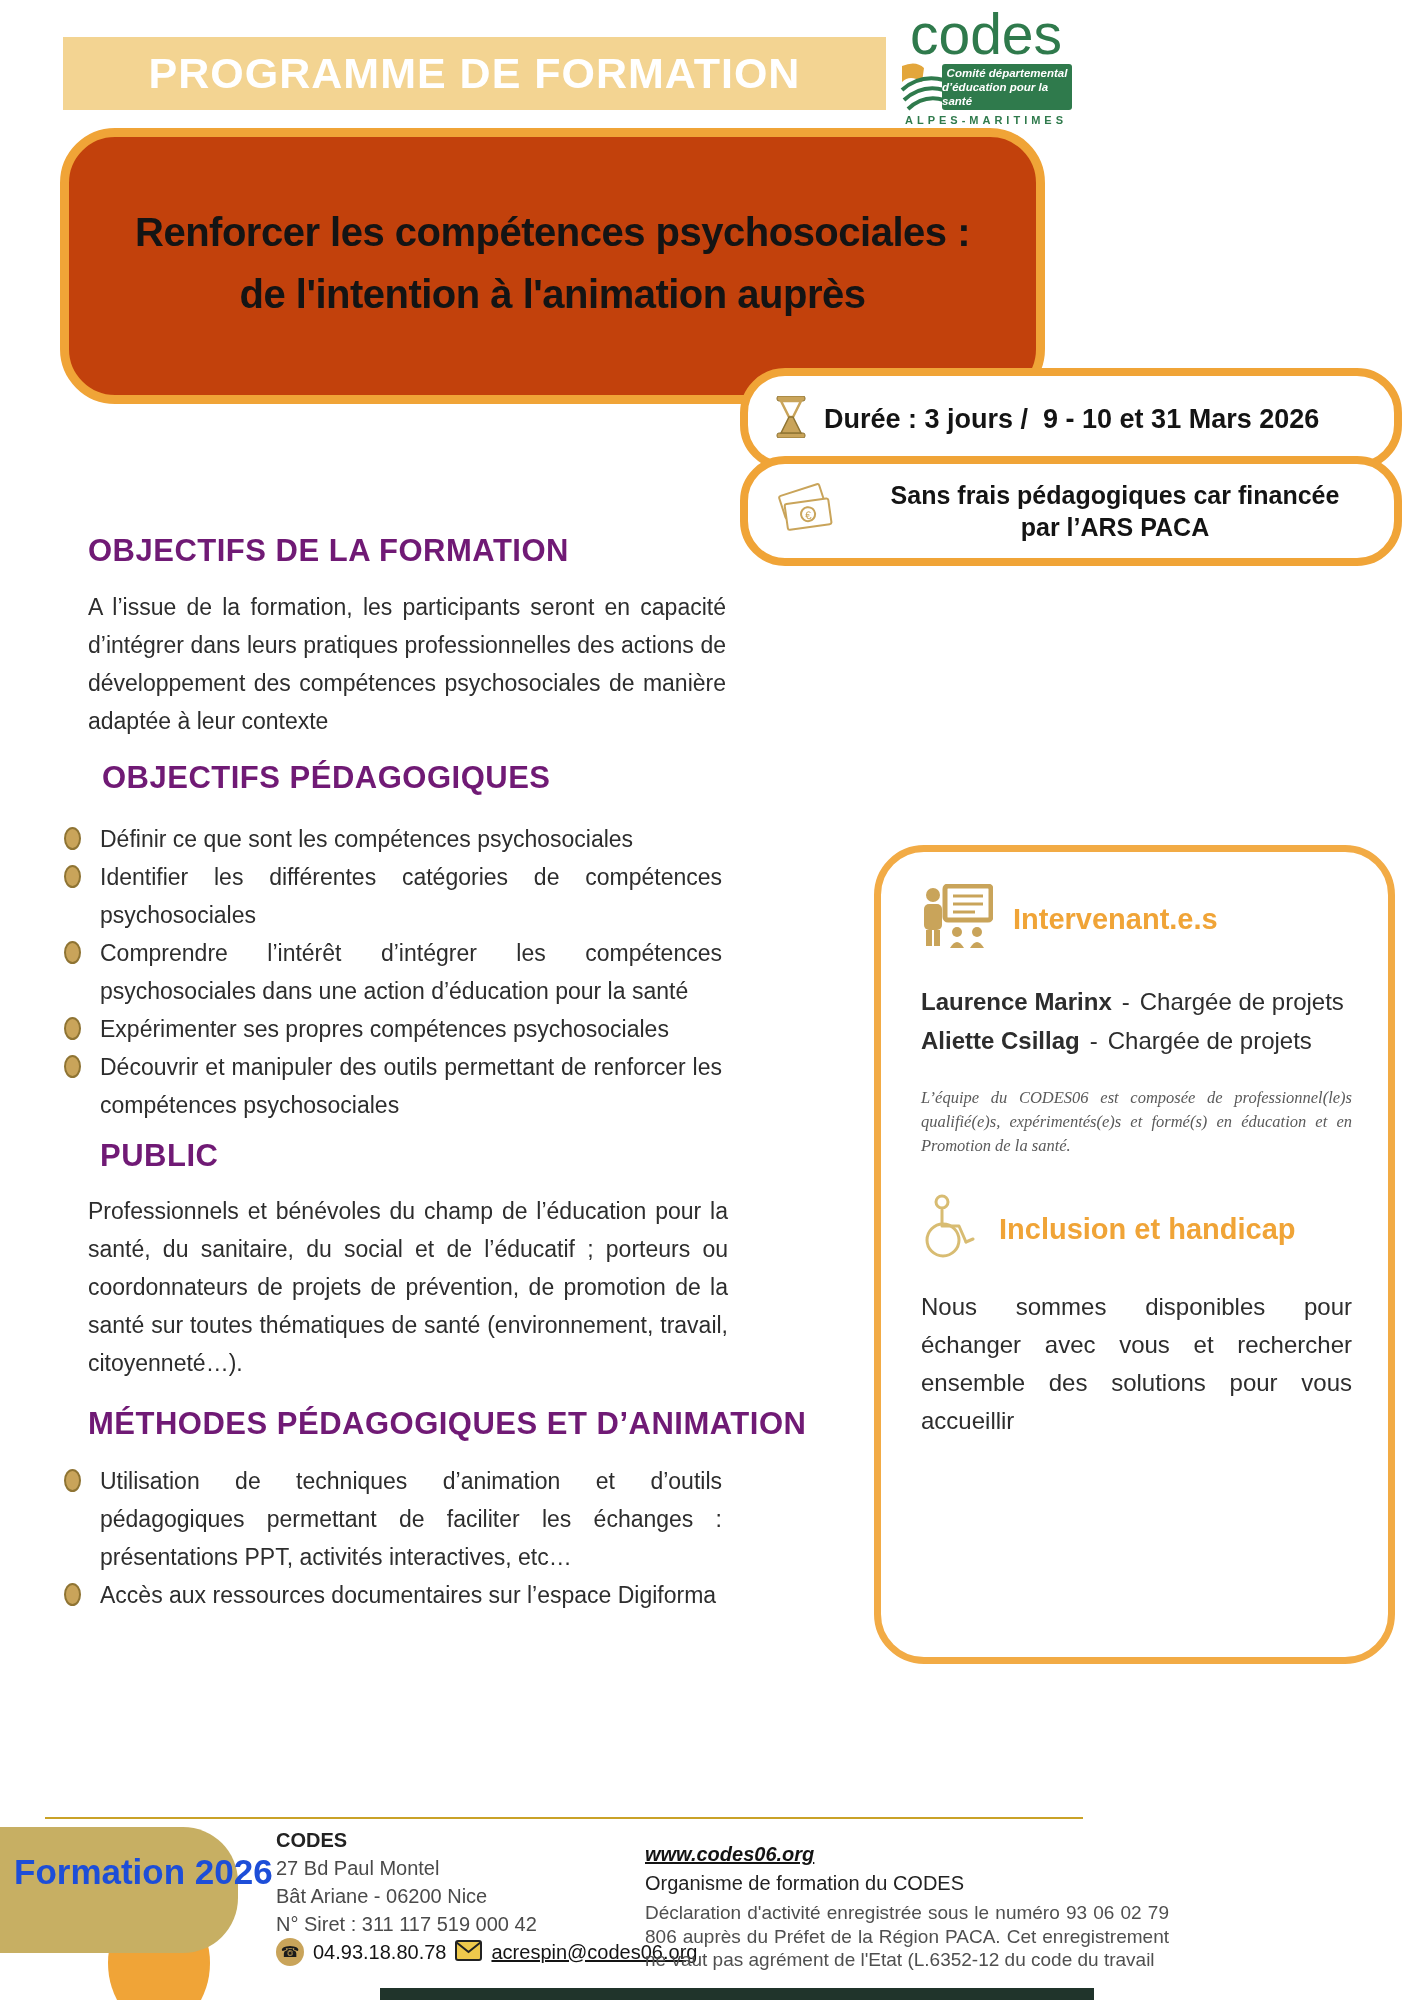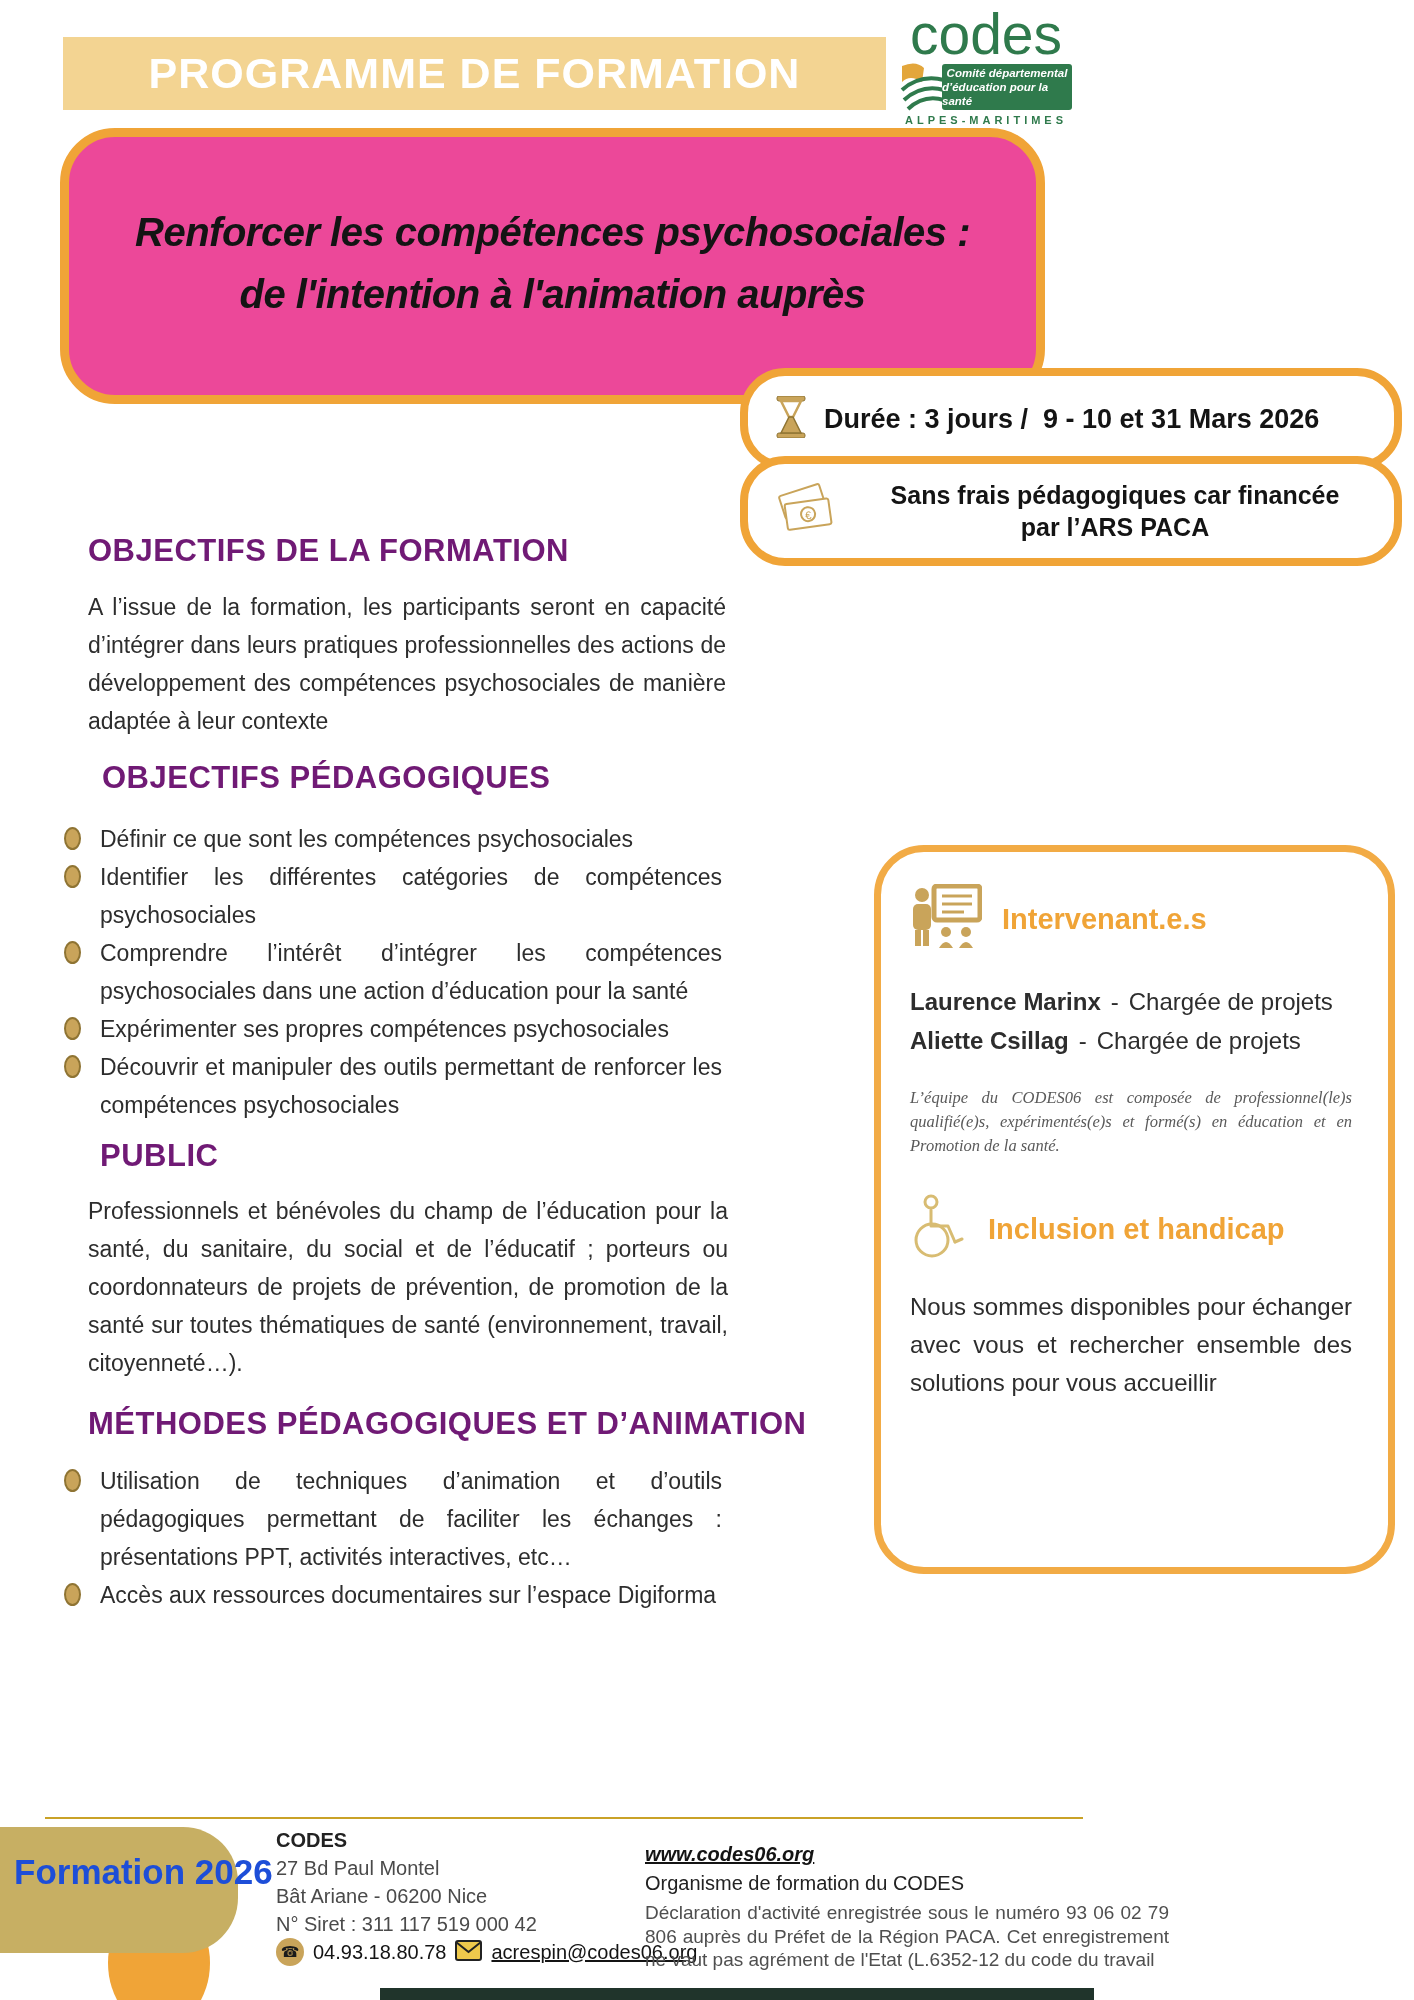--- a/index.html
+++ b/index.html
@@ -32,24 +32,23 @@
     display: flex; flex-direction: column; justify-content: center; align-items: center;
   }
   .logo-dept {
     position: absolute; top: 104px; left: 0; right: 0; text-align: center;
     color: #2F7A4C; font-size: 11px; letter-spacing: 4px; font-weight: bold;
   }
 
   
   .title-box {
     left: 60px; top: 128px; width: 985px; height: 276px;
-    border: 9px solid #F0A437; border-radius: 55px; background: #ec4899;
+    border: 9px solid #F0A437; border-radius: 55px; background: #c2410c;
     display: flex; flex-direction: column; justify-content: center; align-items: center;
     padding: 8px 20px 14px 20px;
-    font-style: italic;
   }
   .title-line { font-size: 40px; font-weight: bold; color: #141414; line-height: 62px; letter-spacing: -0.5px; text-align: center; }
 
   
   .badge {
     background: #fff; border: 8px solid #F0A437; border-radius: 45px;
     display: flex; align-items: center;
   }
   .badge-duration { left: 740px; top: 368px; width: 662px; height: 102px; padding: 0 20px 0 28px; }
   .badge-funding  { left: 740px; top: 456px; width: 662px; height: 110px; padding: 0 18px 0 24px; }
@@ -65,23 +64,23 @@
     position: relative; padding-left: 38px; font-size: 23px; line-height: 38px;
     text-align: justify; color: #2d2d2d; margin: 0;
   }
   .bullet {
     position: absolute; left: 2px; top: 7px; width: 17px; height: 23px;
     background: #C9A45A; border: 2px solid #8F7433; border-radius: 50%;
   }
 
   
   .side-box {
-    left: 874px; top: 845px; width: 521px; height: 729px;
+    left: 874px; top: 845px; width: 521px; height: 819px;
     border: 7px solid #F2AB45; border-radius: 50px; background: #fff;
-    padding: 32px 36px 20px 29px;
+    padding: 32px 36px 20px 40px;
   }
   .side-row { display: flex; align-items: center; gap: 20px; }
   .side-heading { color: #F0A437; font-weight: bold; font-size: 29px; }
   .people { margin-top: 28px; font-size: 24px; line-height: 39px; text-align: justify; }
   .person-name { font-weight: bold; }
   .sep { padding: 0 10px; }
   .side-note {
     margin-top: 26px; font-style: italic; color: #5a5a5a;
     font-size: 16.5px; line-height: 24px; text-align: justify;
     font-family: "Liberation Serif", "DejaVu Serif", serif;

